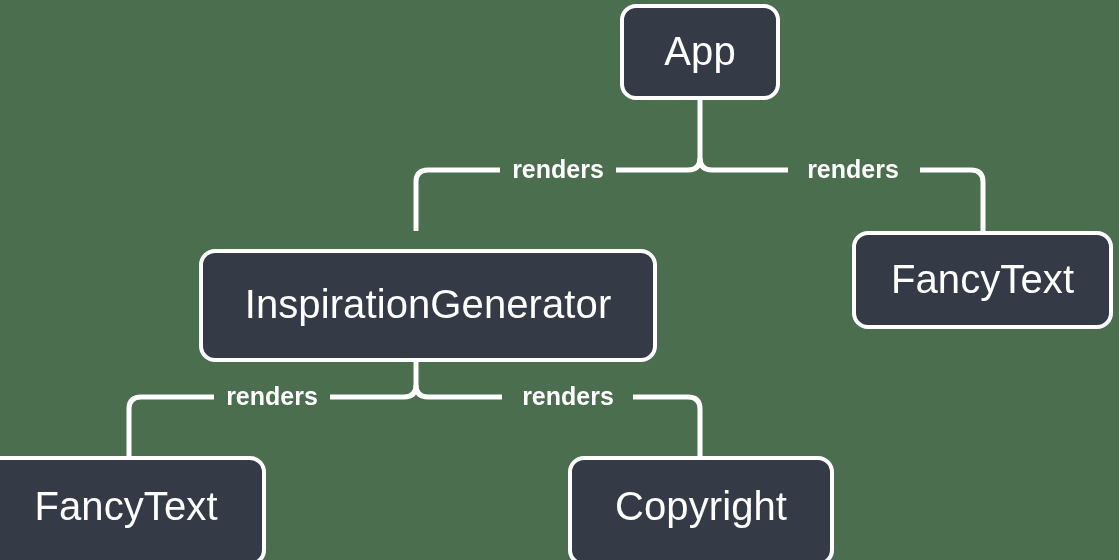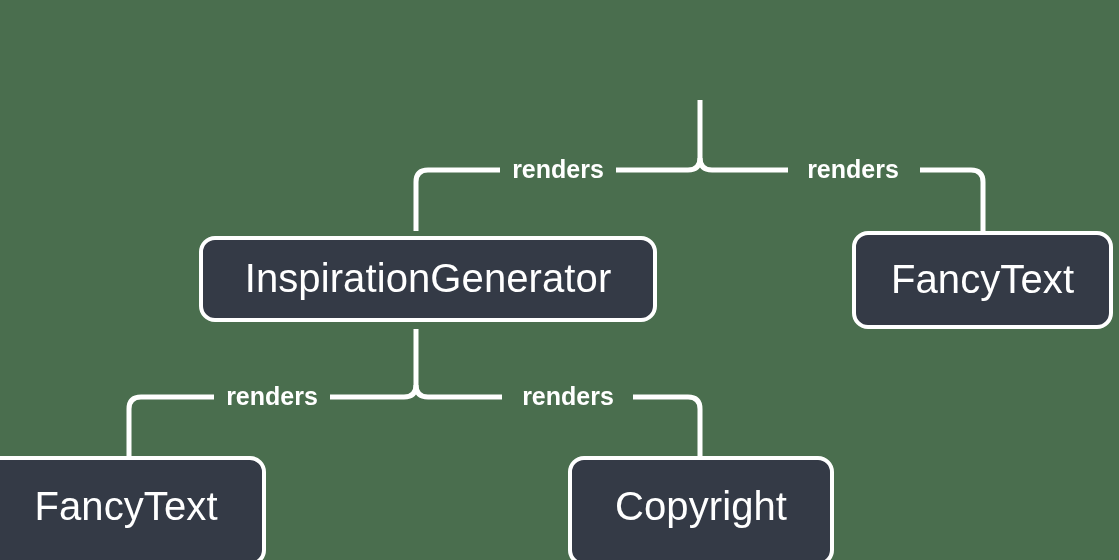--- a/index.html
+++ b/index.html
@@ -77,22 +77,25 @@
     <path d="M 416 329 L 416 385" stroke="#ffffff" stroke-width="5" stroke-linecap="butt"></path>
 
     <path d="M 416 385 Q 416 397 404 397 L 330 397" stroke="#ffffff" stroke-width="5" stroke-linecap="butt" fill="none"></path>
     <path d="M 416 385 Q 416 397 428 397 L 502 397" stroke="#ffffff" stroke-width="5" stroke-linecap="butt" fill="none"></path>
 
     <path d="M 214 397 L 141 397 Q 129 397 129 409 L 129 456" stroke="#ffffff" stroke-width="5" stroke-linecap="butt" fill="none"></path>
 
     <path d="M 633 397 L 688 397 Q 700 397 700 409 L 700 456" stroke="#ffffff" stroke-width="5" stroke-linecap="butt" fill="none"></path>
   </svg>
 
+  <div class="node" style="left:620px; top:4px; width:160px; height:96px;">
+    <span class="node-label">App</span>
+  </div>
 
-  <div class="node" style="left:199px; top:236px; width:458px; height:86px;">
+  <div class="node" style="left:199px; top:249px; width:458px; height:113px;">
     <span class="node-label">InspirationGenerator</span>
   </div>
 
   <div class="node" style="left:852px; top:231px; width:261px; height:98px;">
     <span class="node-label">FancyText</span>
   </div>
 
   <div class="node" style="left:-24px; top:456px; width:290px; height:110px;">
     <span class="node-label" style="padding-left:10px; padding-bottom:10px;">FancyText</span>
   </div>

